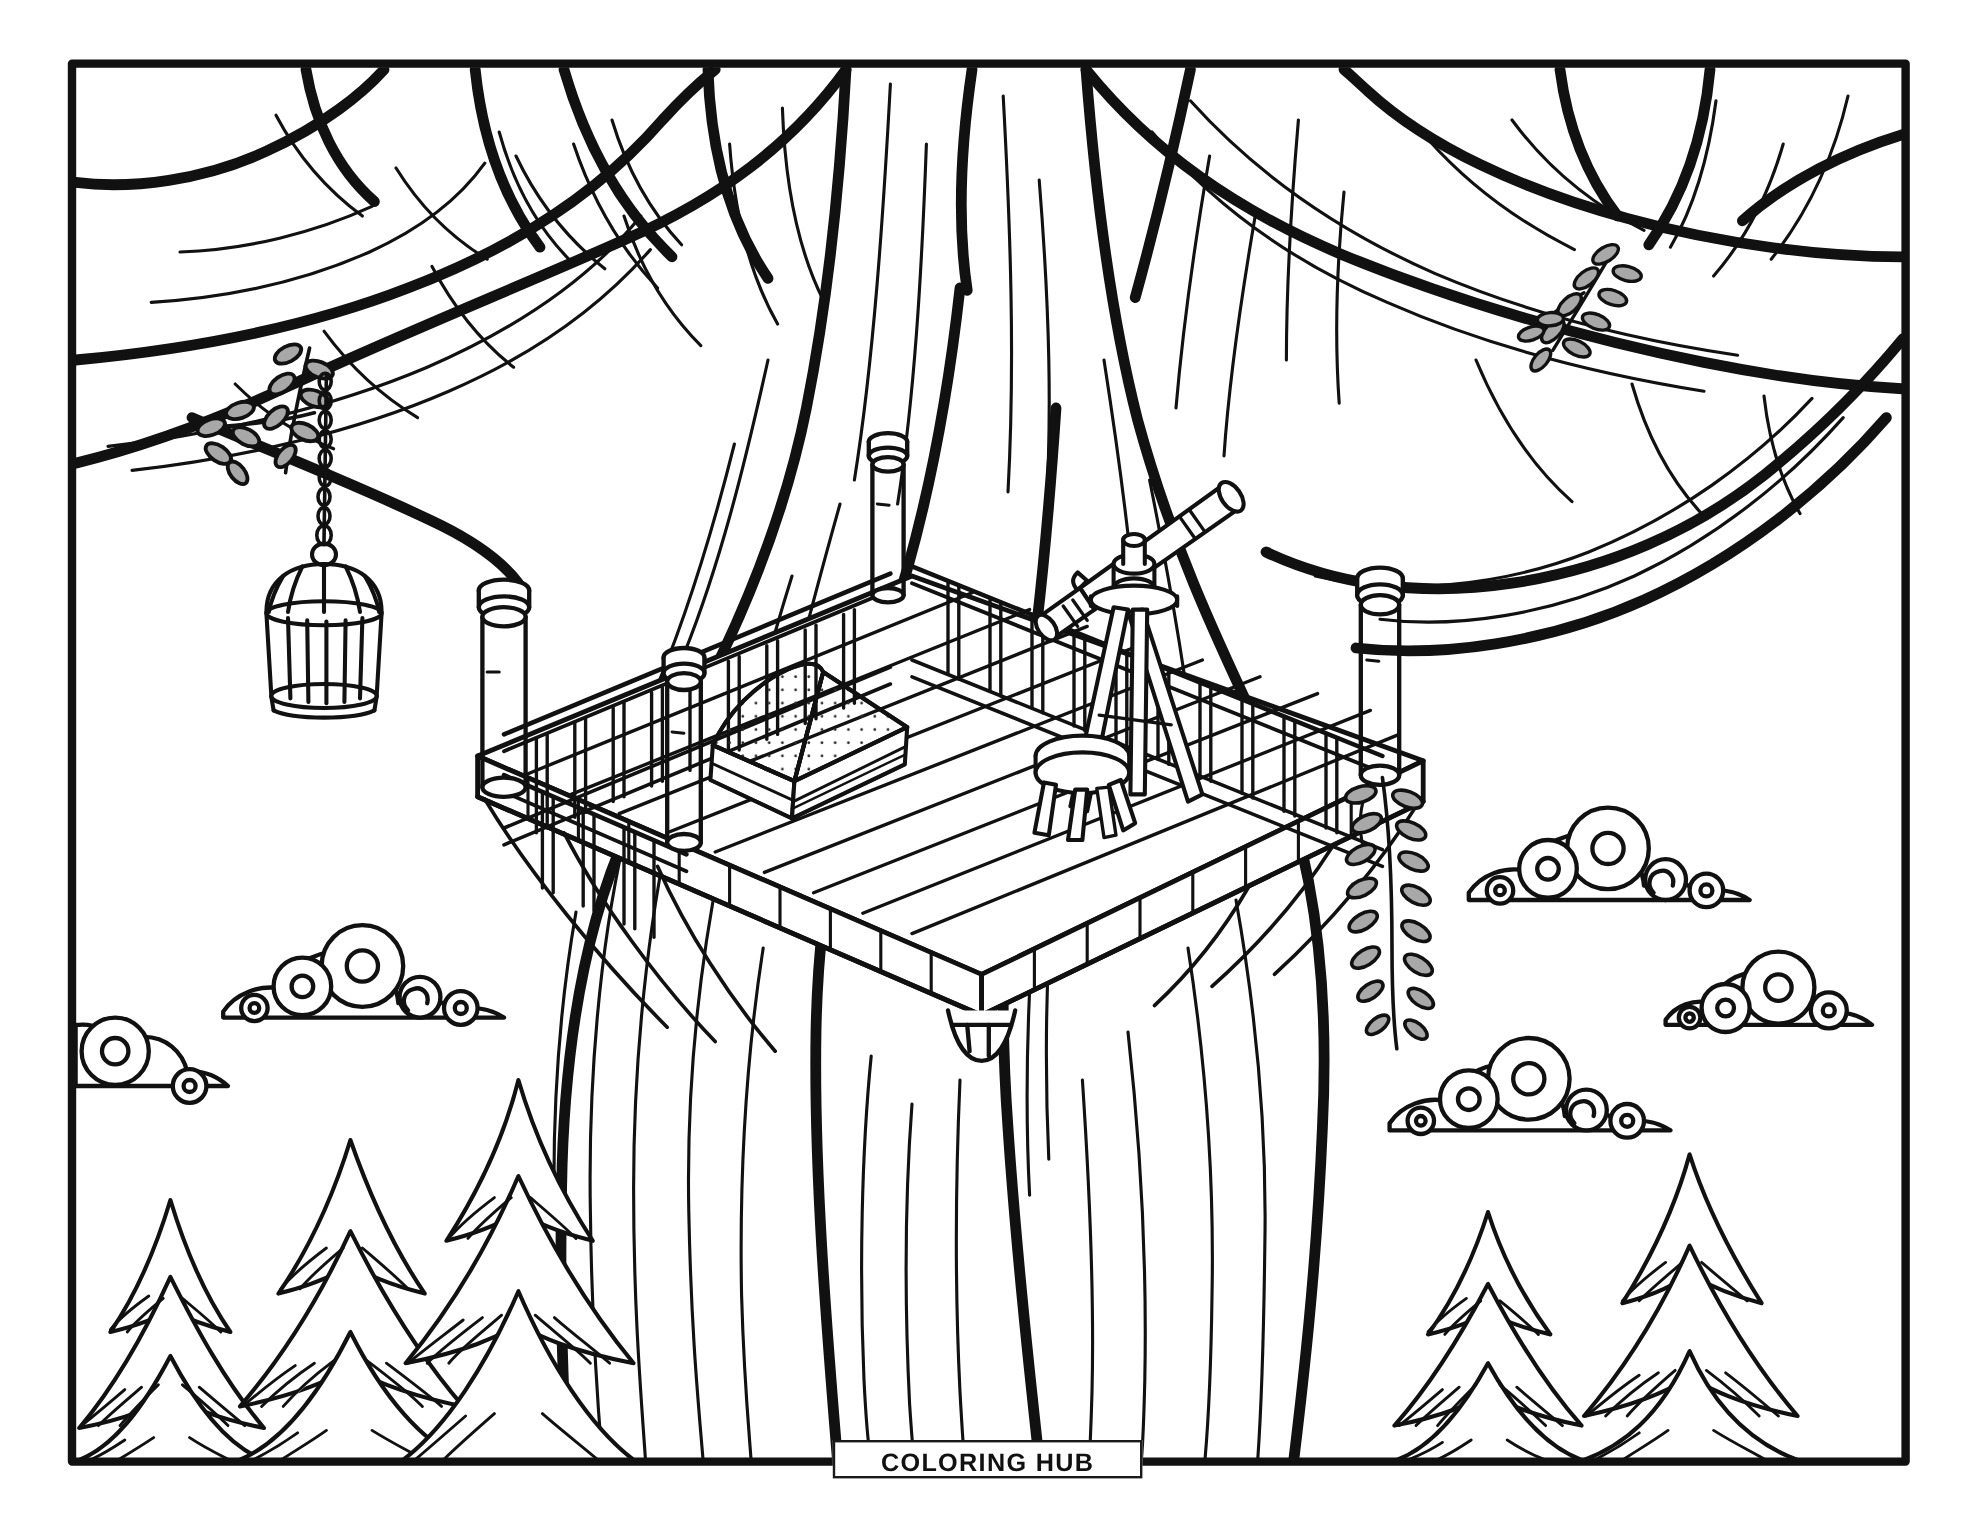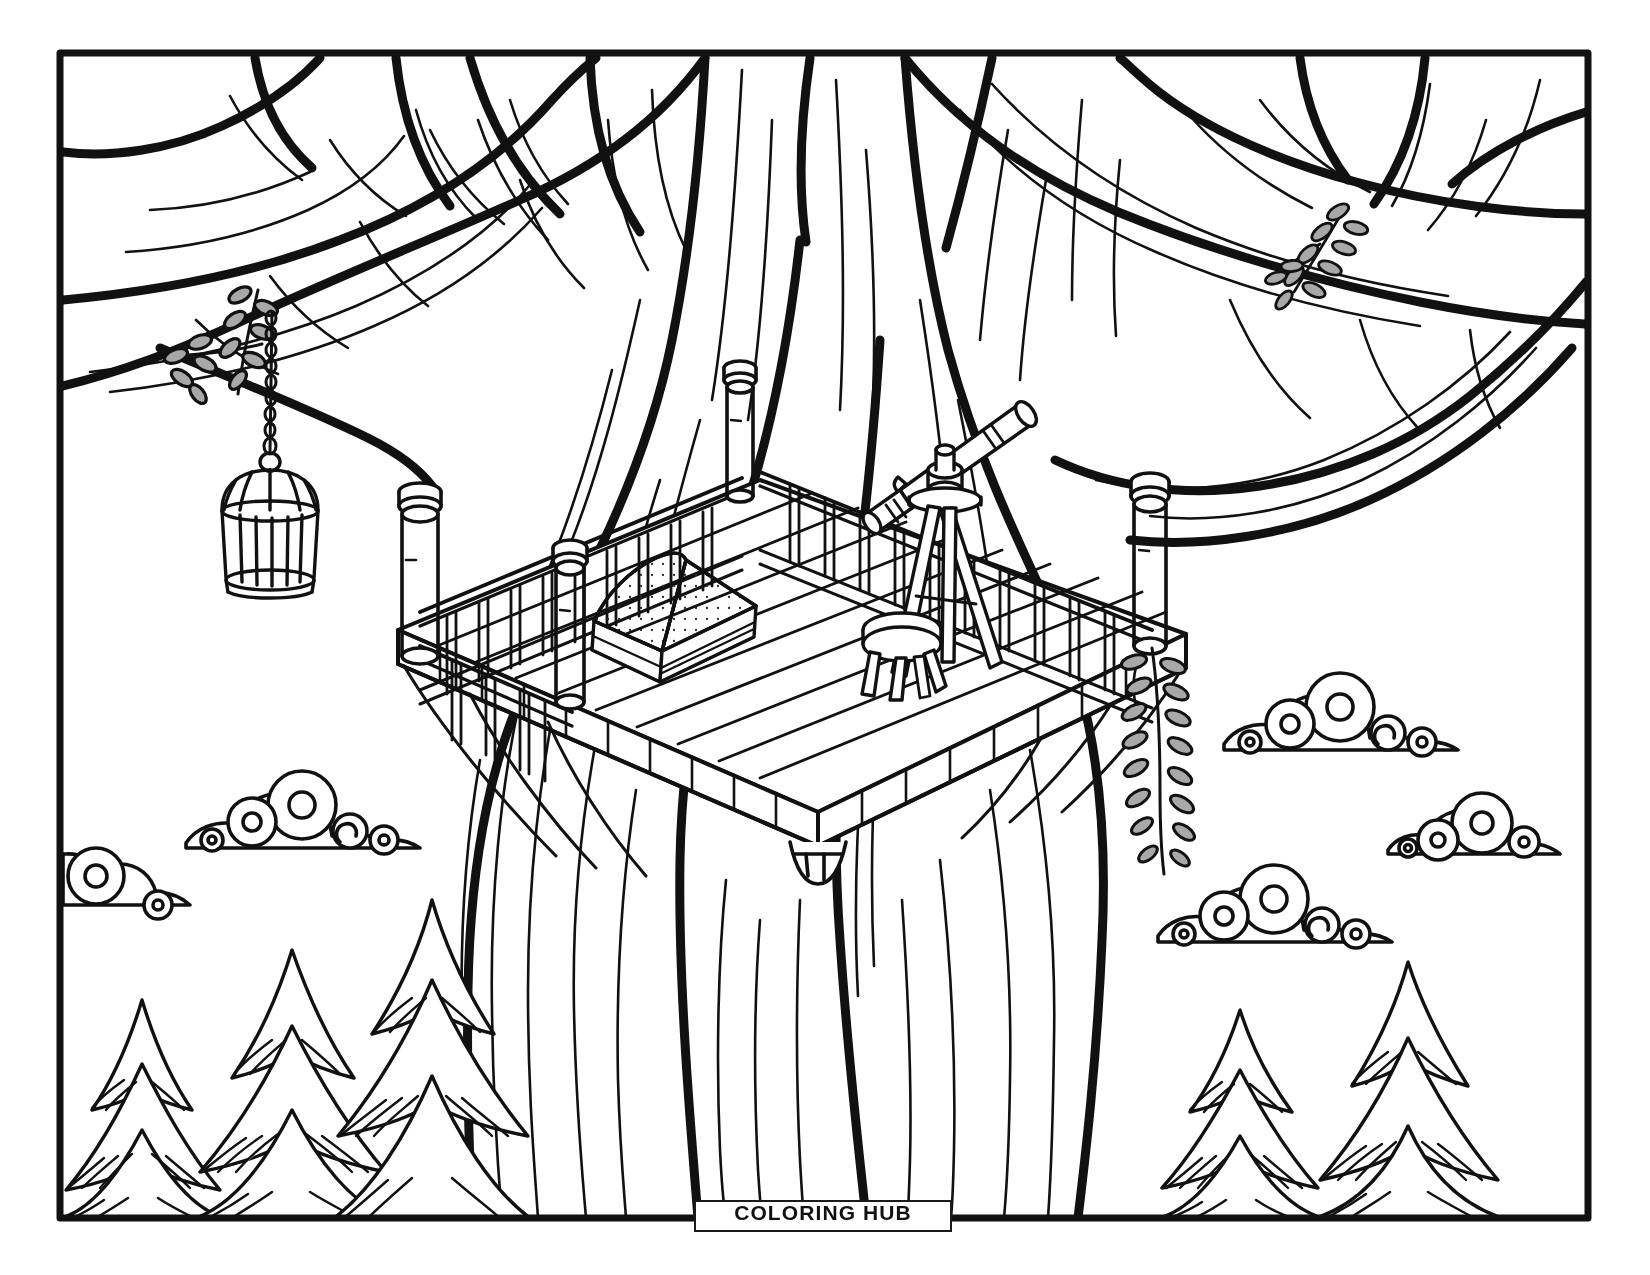--- a/index.html
+++ b/index.html
@@ -2,21 +2,21 @@
 <html><head>
 <meta charset="utf-8">
 <style>
   html,body{margin:0;padding:0;background:#ffffff;}
   body{width:1650px;height:1275px;overflow:hidden;
        font-family:"Liberation Sans", sans-serif;}
   #stage{position:relative;width:1650px;height:1275px;background:#fff;}
   svg#art{position:absolute;left:0;top:0;width:1650px;height:1275px;display:block;}
   .wm{position:absolute;left:694px;top:1200px;width:258px;height:32px;
       background:#ffffff;border:2px solid #1a1a1a;
-      display:flex;align-items:flex-start;justify-content:center;
+      display:flex;align-items:flex-end;justify-content:center;
       box-sizing:border-box;}
   .wm span{font-family:"Liberation Sans", sans-serif;font-weight:bold;
            font-size:21px;letter-spacing:1.1px;color:#111111;line-height:1;}
 </style>
 </head>
 <body>
 
 <div id="stage">
 
   <svg id="art" viewBox="0 0 1650 1275">

